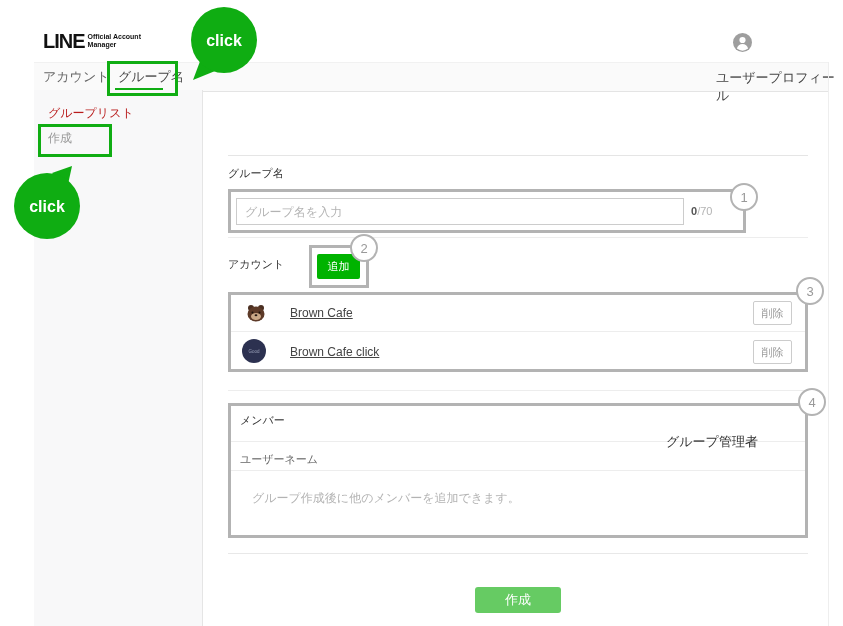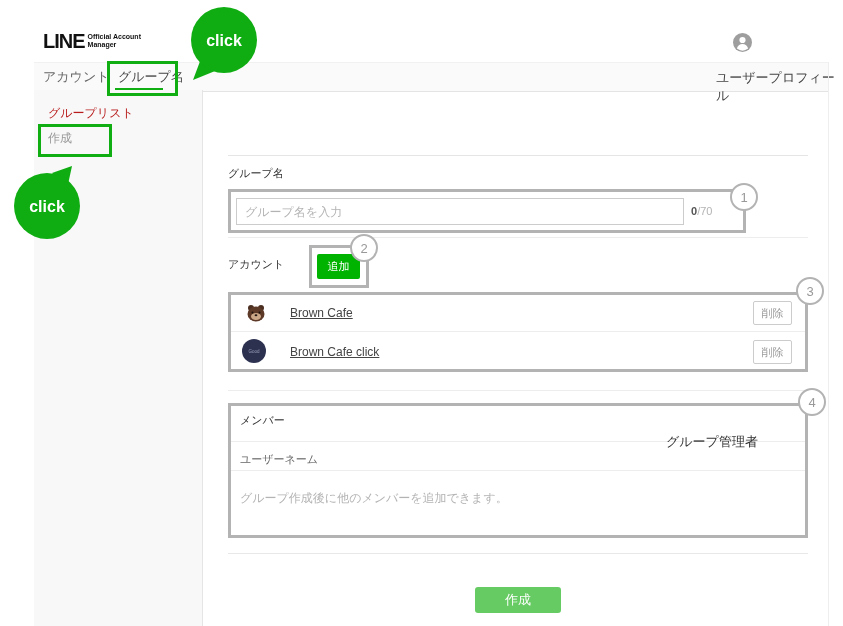--- a/index.html
+++ b/index.html
@@ -153,20 +153,20 @@
   <div class="abs divider" style="left:228px;top:390px;width:580px;background:#ededed;"></div>
 
   <div class="abs gray-box" style="left:228px;top:403px;width:580px;height:135px;"></div>
   <div class="abs badge" style="left:798px;top:388px;">4</div>
 
   <span class="abs section-title" style="left:240px;top:413px;">メンバー</span>
   <div class="abs divider" style="left:231px;top:441px;width:574px;background:#ededed;"></div>
   <span class="abs table-head" style="left:240px;top:452px;">ユーザーネーム</span>
   <span class="abs table-head-right" style="left:666px;top:433px;">グループ管理者</span>
   <div class="abs divider" style="left:231px;top:470px;width:574px;background:#ededed;"></div>
-  <span class="abs empty-msg" style="left:240px;top:490px;">グループ作成後に他のメンバーを追加できます。</span>
+  <span class="abs empty-msg" style="left:252px;top:490px;">グループ作成後に他のメンバーを追加できます。</span>
 
   <div class="abs divider" style="left:228px;top:553px;width:580px;background:#e8e8e8;"></div>
 
   <button class="abs create-btn">作成</button>
 
   <div class="abs right-edge"></div>
 </div>
 
 </body></html>

